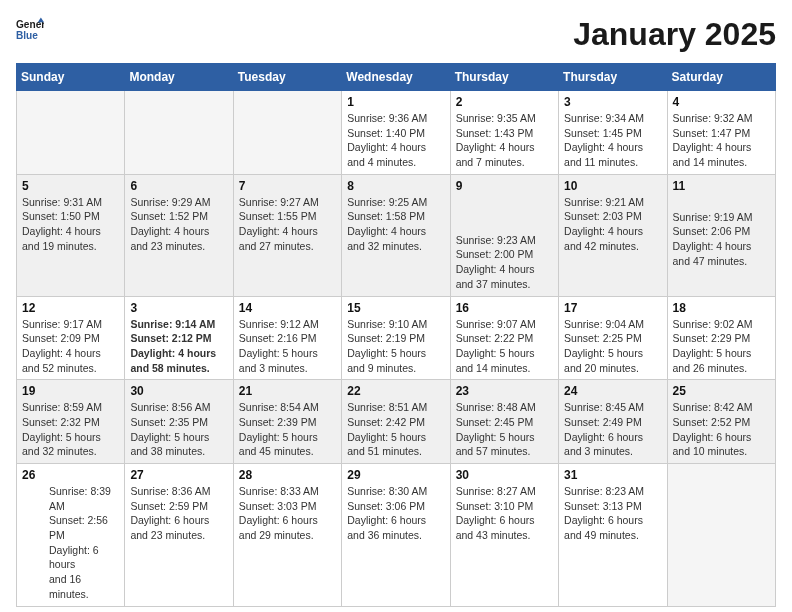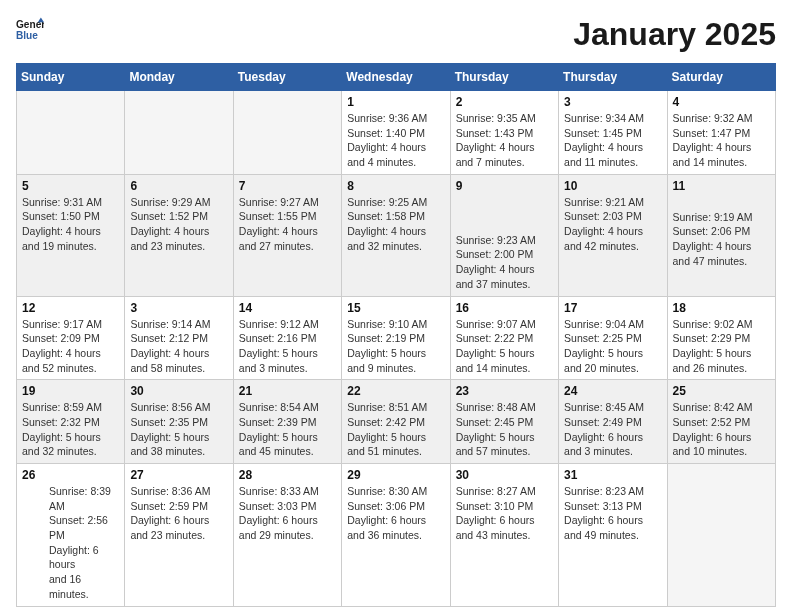--- a/index.html
+++ b/index.html
@@ -193,21 +193,21 @@
       <tr>
         <td>
           <div class="day-number">12</div>
           <div class="day-info" style="white-space: pre-line;">Sunrise: 9:17 AM
 Sunset: 2:09 PM
 Daylight: 4 hours
 and 52 minutes.</div>
         </td>
         <td>
           <div class="day-number">3</div>
-          <div class="day-info" style="white-space: pre-line;">Sunrise: 9:14 AM
+          <div class="day-info" style="white-space: pre-line; font-weight: bold;">Sunrise: 9:14 AM
 Sunset: 2:12 PM
 Daylight: 4 hours
 and 58 minutes.</div>
         </td>
         <td>
           <div class="day-number">14</div>
           <div class="day-info" style="white-space: pre-line;">Sunrise: 9:12 AM
 Sunset: 2:16 PM
 Daylight: 5 hours
 and 3 minutes.</div>

